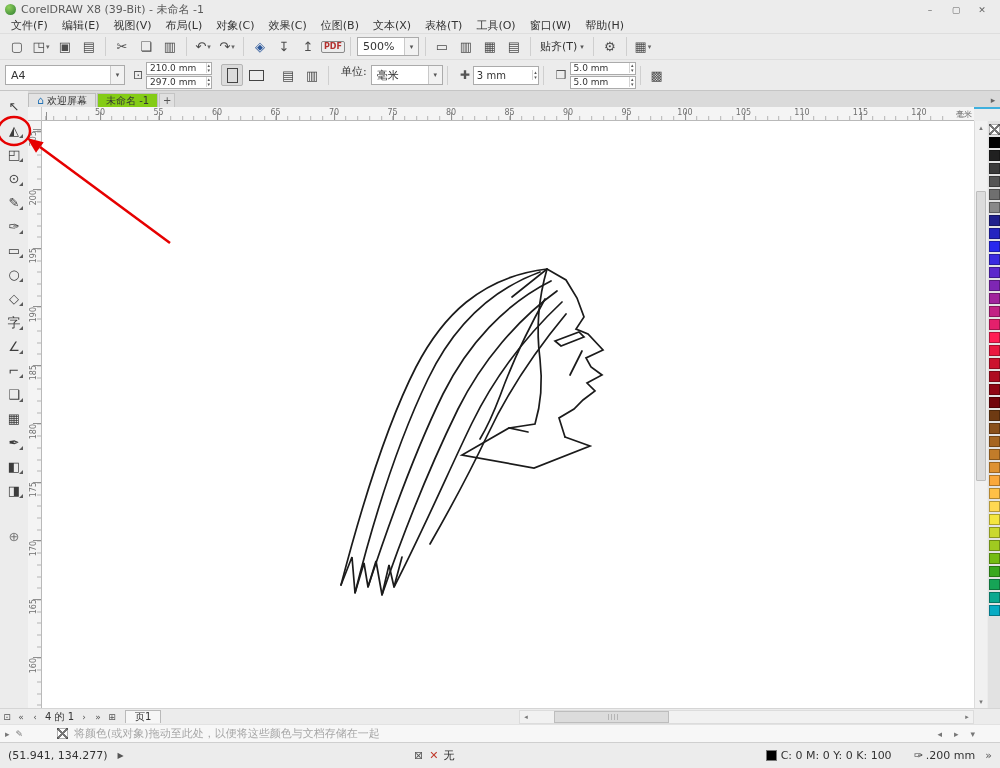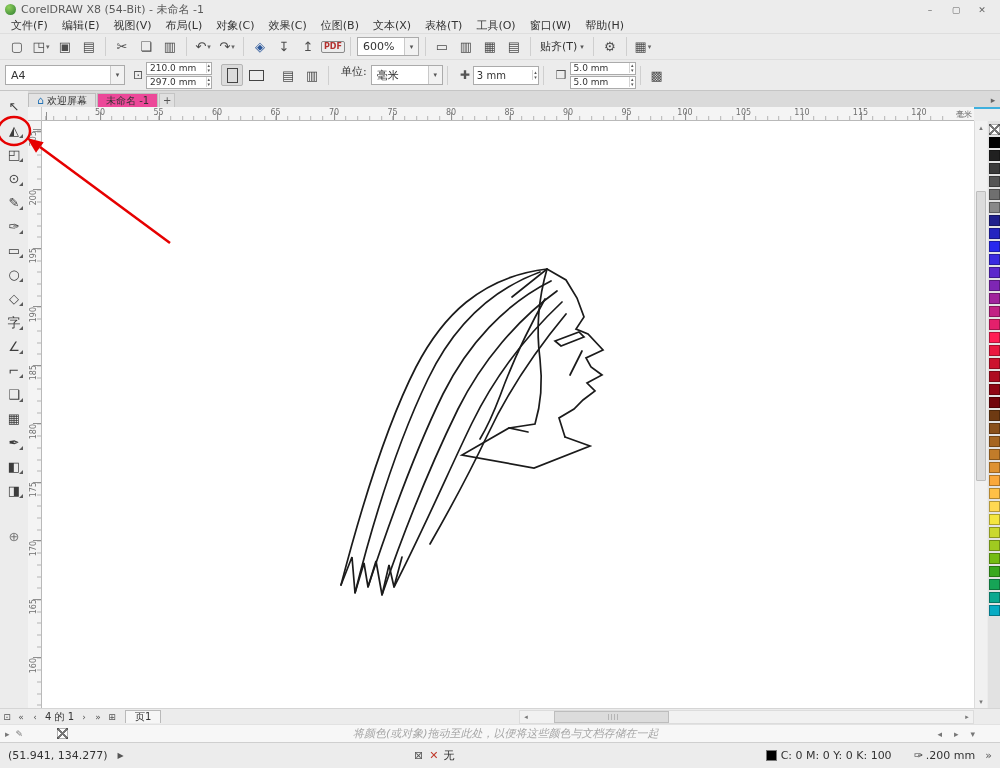--- a/index.html
+++ b/index.html
@@ -42,21 +42,21 @@
   .btn-group{display:flex;margin-left:8px;}
   .orient{width:22px;height:22px;display:flex;align-items:center;justify-content:center;border-radius:2px;margin:0 1px;}
   .orient.sel{background:#dcdcdc;border:1px solid #b5b5b5;box-sizing:border-box;}
   .portrait-shape{width:9px;height:13px;border:1px solid #444;}
   .landscape-shape{width:13px;height:9px;border:1px solid #444;}
   .pb-label{font-size:11px;color:#333;margin:0 4px 8px 8px;}
   .combo.units{width:72px;height:20px;}
   
   .doctabs{position:absolute;left:28px;top:91px;right:0;height:16px;background:#dadada;border-bottom:2px solid #3fb0de;display:flex;align-items:flex-end;box-sizing:content-box;}
   .tab{height:14px;display:flex;align-items:center;padding:0 8px;font-size:10px;color:#333;background:#e3e3e3;border:1px solid #bdbdbd;border-bottom:none;margin-right:1px;box-sizing:border-box;}
-  .tab.active{background:#ec4899;}
+  .tab.active{background:#84cc16;}
   .home{color:#2573b5;margin-right:3px;font-size:11px;}
   .tab-add{width:16px;height:14px;display:flex;align-items:center;justify-content:center;font-size:10px;color:#555;background:#e0e0e0;border:1px solid #c4c4c4;border-bottom:none;box-sizing:border-box;}
   .tab-scroll{margin-left:auto;width:14px;height:14px;display:flex;align-items:center;justify-content:center;font-size:9px;color:#666;}
   
   .corner{position:absolute;left:28px;top:107px;width:14px;height:14px;background:#f4f4f4;border-right:1px solid #c9c9c9;border-bottom:1px solid #b9b9b9;box-sizing:border-box;}
   .hruler{position:absolute;left:42px;top:107px;width:932px;height:14px;background:#f4f4f4;border-bottom:1px solid #b9b9b9;box-sizing:border-box;overflow:hidden;}
   .hruler::before{content:"";position:absolute;left:0;right:0;bottom:0;height:4px;background-image:repeating-linear-gradient(to right,#b4b4b4 0 1px,transparent 1px 11.7px);background-position-x:11.2px;}
   .hruler::after{content:"";position:absolute;left:0;right:0;bottom:0;height:8px;background-image:repeating-linear-gradient(to right,#8f8f8f 0 1px,transparent 1px 58.5px);background-position-x:58px;}
   .hlab{position:absolute;top:1px;font-size:8px;color:#6f6f6f;transform:translateX(-50%);}
   .runit{position:absolute;right:2px;top:2px;font-size:8px;color:#6f6f6f;background:#f4f4f4;z-index:2;padding-left:2px;}
@@ -90,21 +90,21 @@
   .pnbtn{width:14px;height:14px;display:flex;align-items:center;justify-content:center;color:#555;font-size:9px;}
   .pnlabel{font-size:10px;color:#333;margin:0 3px;}
   .pagetab{height:13px;display:flex;align-items:center;padding:0 9px;font-size:10px;background:#f6f6f6;border:1px solid #b9b9b9;border-bottom:none;margin-left:6px;box-sizing:border-box;}
   .hscroll{position:absolute;left:519px;top:1px;width:455px;height:14px;display:flex;align-items:center;background:#f1f1f1;border:1px solid #dcdcdc;box-sizing:border-box;}
   .htrack{flex:1;height:12px;position:relative;}
   .hthumb{position:absolute;left:22px;top:0;width:115px;height:12px;background:#dcdcdc;border:1px solid #bdbdbd;box-sizing:border-box;background-image:repeating-linear-gradient(to right,transparent 0 2px,#b5b5b5 2px 3px);background-size:12px 6px;background-repeat:no-repeat;background-position:center;}
   
   .docpal{position:absolute;left:0;top:724px;width:1000px;height:18px;background:#f7f7f7;border-top:1px solid #e2e2e2;box-sizing:border-box;display:flex;align-items:center;padding:0 5px;}
   .dp-icon{font-size:9px;color:#777;margin-right:6px;}
   .dp-swatch{margin:0 6px 0 28px;}
-  .dp-hint{flex:1;text-align:center;color:#a6a6a6;font-size:11px;font-style:italic;}
+  .dp-hint{flex:1;color:#a6a6a6;font-size:11px;}
   .dp-arrows{display:flex;gap:6px;margin-right:14px;}
   
   .statusbar{position:absolute;left:0;top:742px;width:1000px;height:26px;background:#ececec;border-top:1px solid #cfcfcf;box-sizing:border-box;display:flex;align-items:center;padding:0 8px;font-size:11px;}
   .coords{color:#333;}
   .sbfly{font-size:8px;color:#555;margin-left:10px;}
   .flex1{flex:1;}
   .st-ico{font-size:11px;color:#555;margin:0 3px;}
   .st-x{color:#c0392b;}
   .st-label{margin:0 14px 0 2px;}
   .fillswatch{width:11px;height:11px;background:#000;box-shadow:inset 0 0 0 1px #777;margin:0 4px 0 10px;}
@@ -113,21 +113,21 @@
   .outw{margin-right:10px;}
   .ovf{color:#555;}
   
   .annotation{position:absolute;left:0;top:0;width:1000px;height:768px;pointer-events:none;z-index:99;}
 </style>
 </head>
 <body>
 
 <div class="titlebar">
   <div class="app-logo"></div>
-  <span class="title-text">CorelDRAW X8 (54-Bit) - 未命名 -1</span>
+  <span class="title-text">CorelDRAW X8 (39-Bit) - 未命名 -1</span>
   <div class="win-controls">
     <div class="winbtn">–</div>
     <div class="winbtn">▢</div>
     <div class="winbtn">✕</div>
   </div>
 </div>
 
 <div class="menubar">
     <div class="menu-item">文件(F)</div>
     <div class="menu-item">编辑(E)</div>
@@ -184,21 +184,21 @@
       <span class="glyph">↧</span>
     </div>
     <div class="tbtn">
       <span class="glyph">↥</span>
     </div>
     <div class="tbtn tbtn-text">
       <span class="glyph">PDF</span>
     </div>
     <div class="vsep"></div>
     <div class="combo zoom">
-      <span class="combo-val">600%</span>
+      <span class="combo-val">500%</span>
       <span class="dd">▾</span>
     </div>
     <div class="vsep"></div>
     <div class="tbtn">
       <span class="glyph">▭</span>
     </div>
     <div class="tbtn">
       <span class="glyph">▥</span>
     </div>
     <div class="tbtn">

